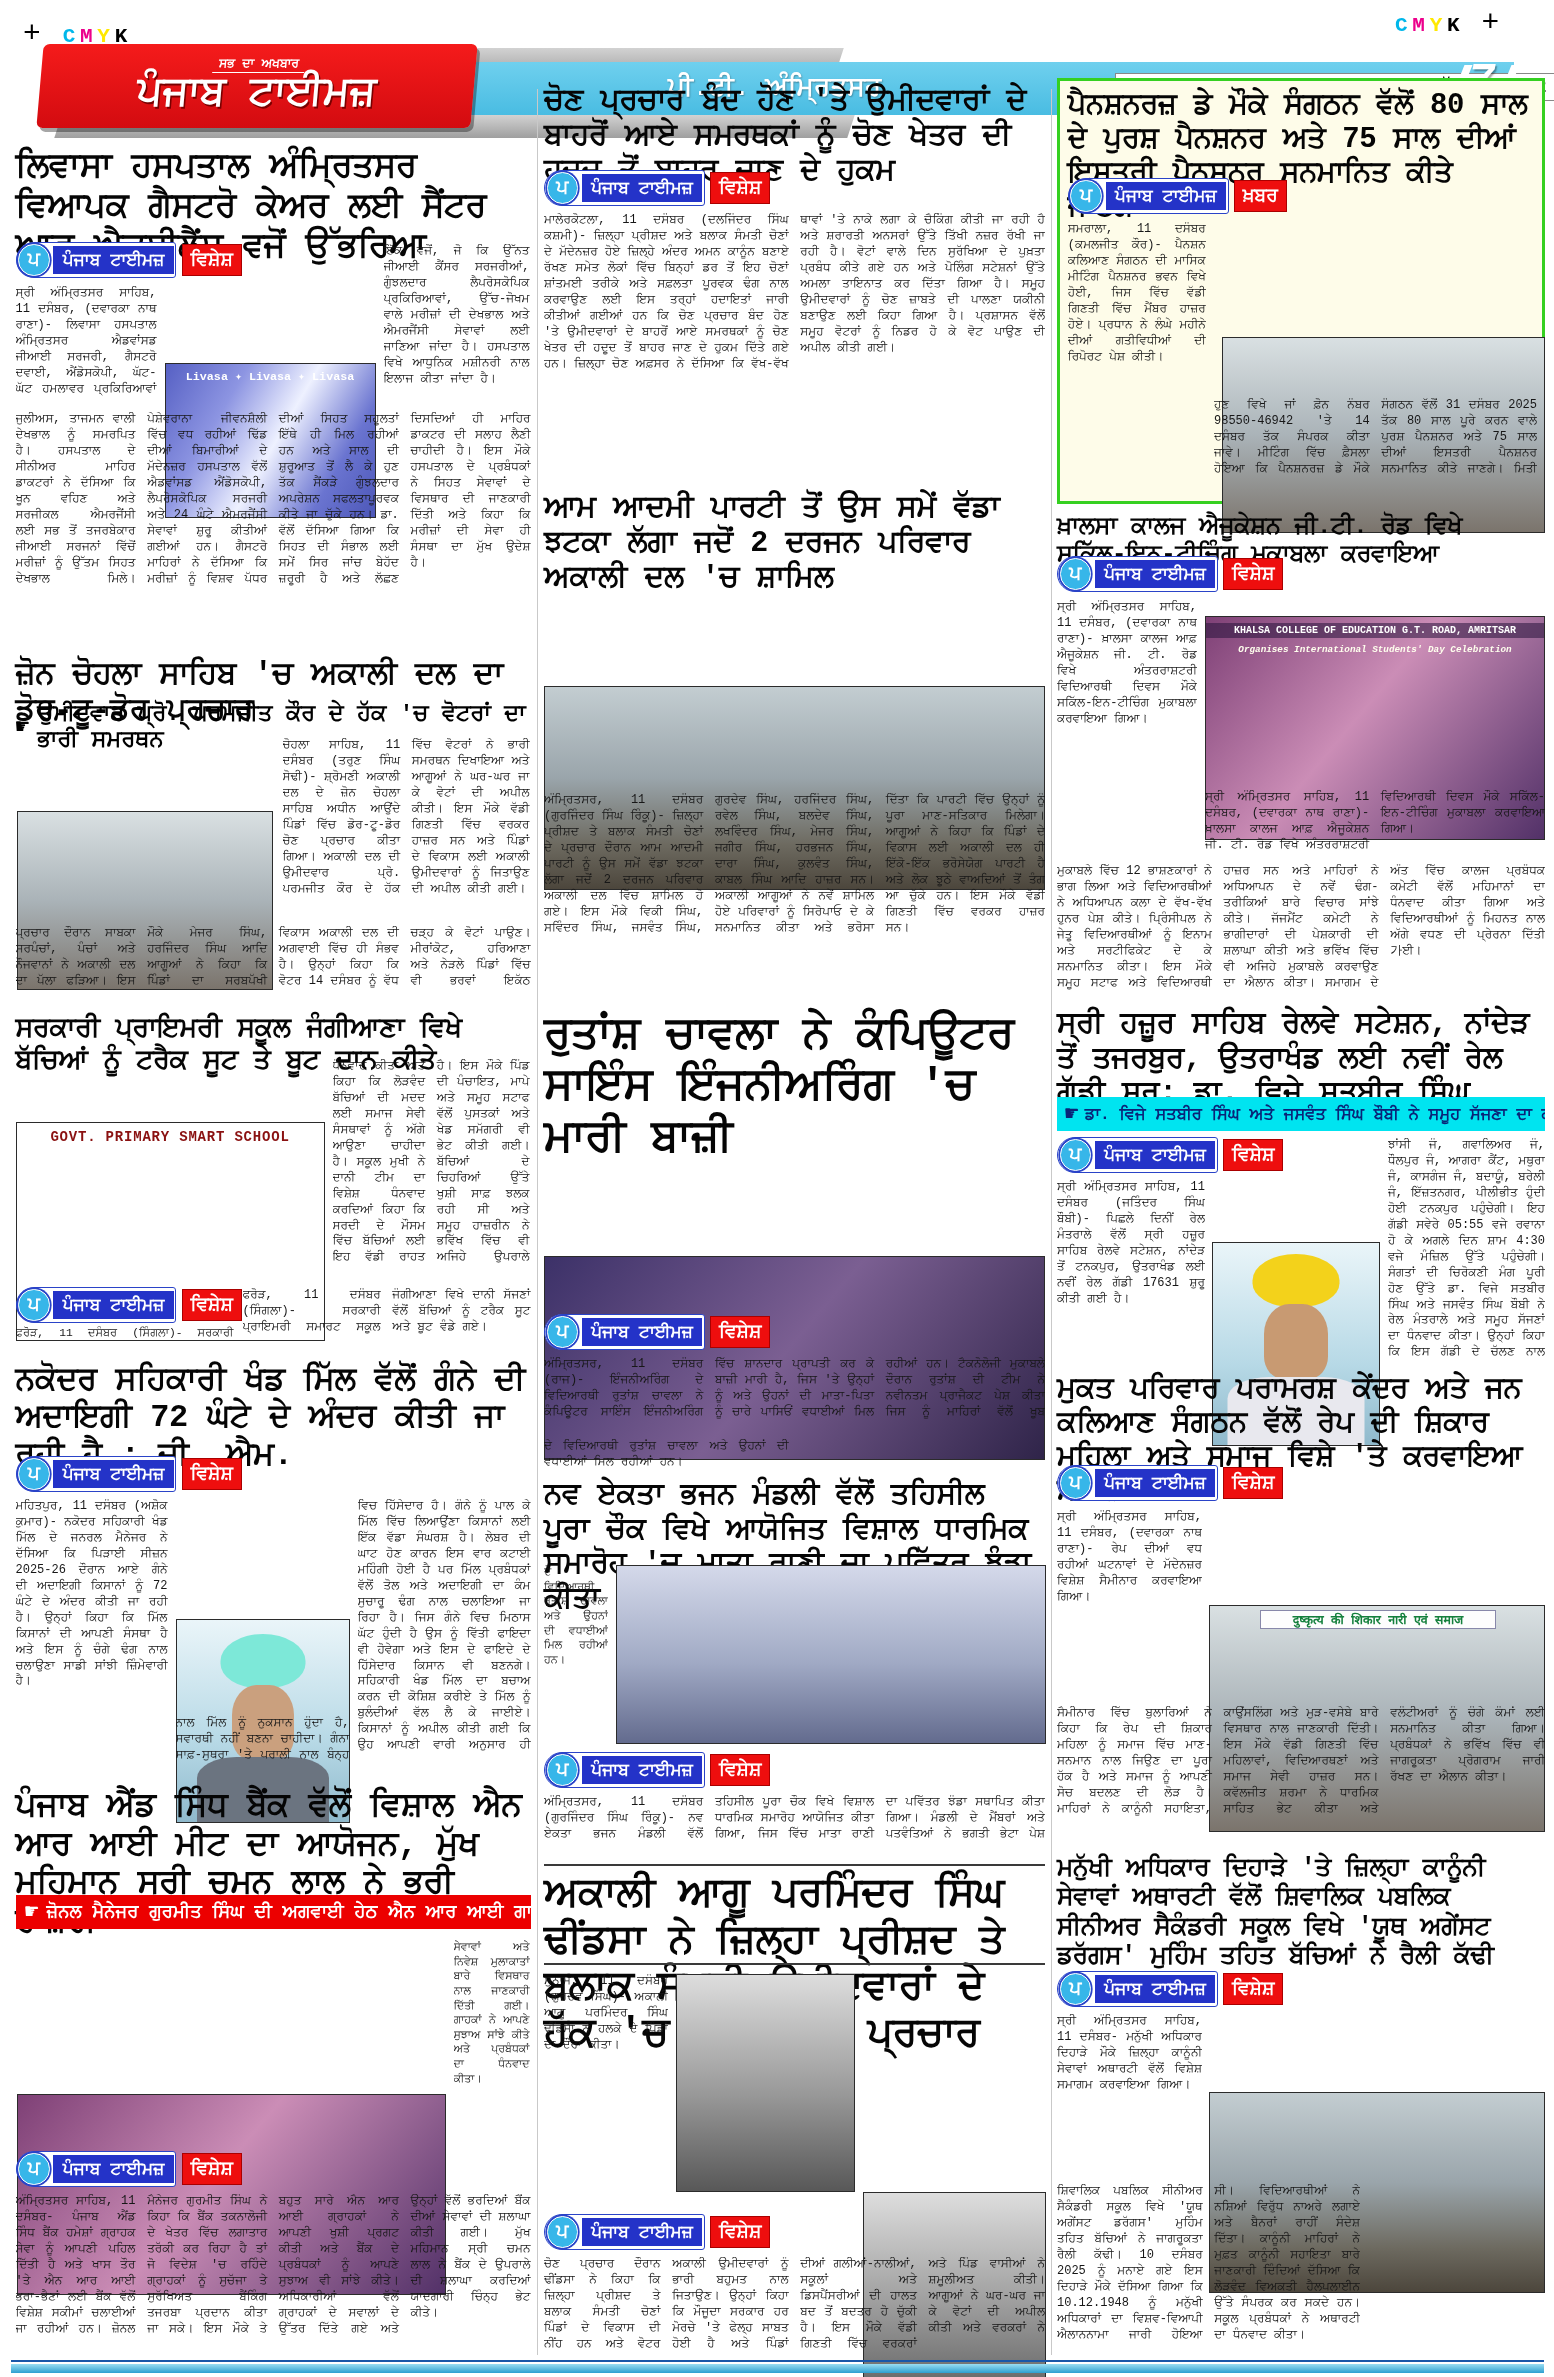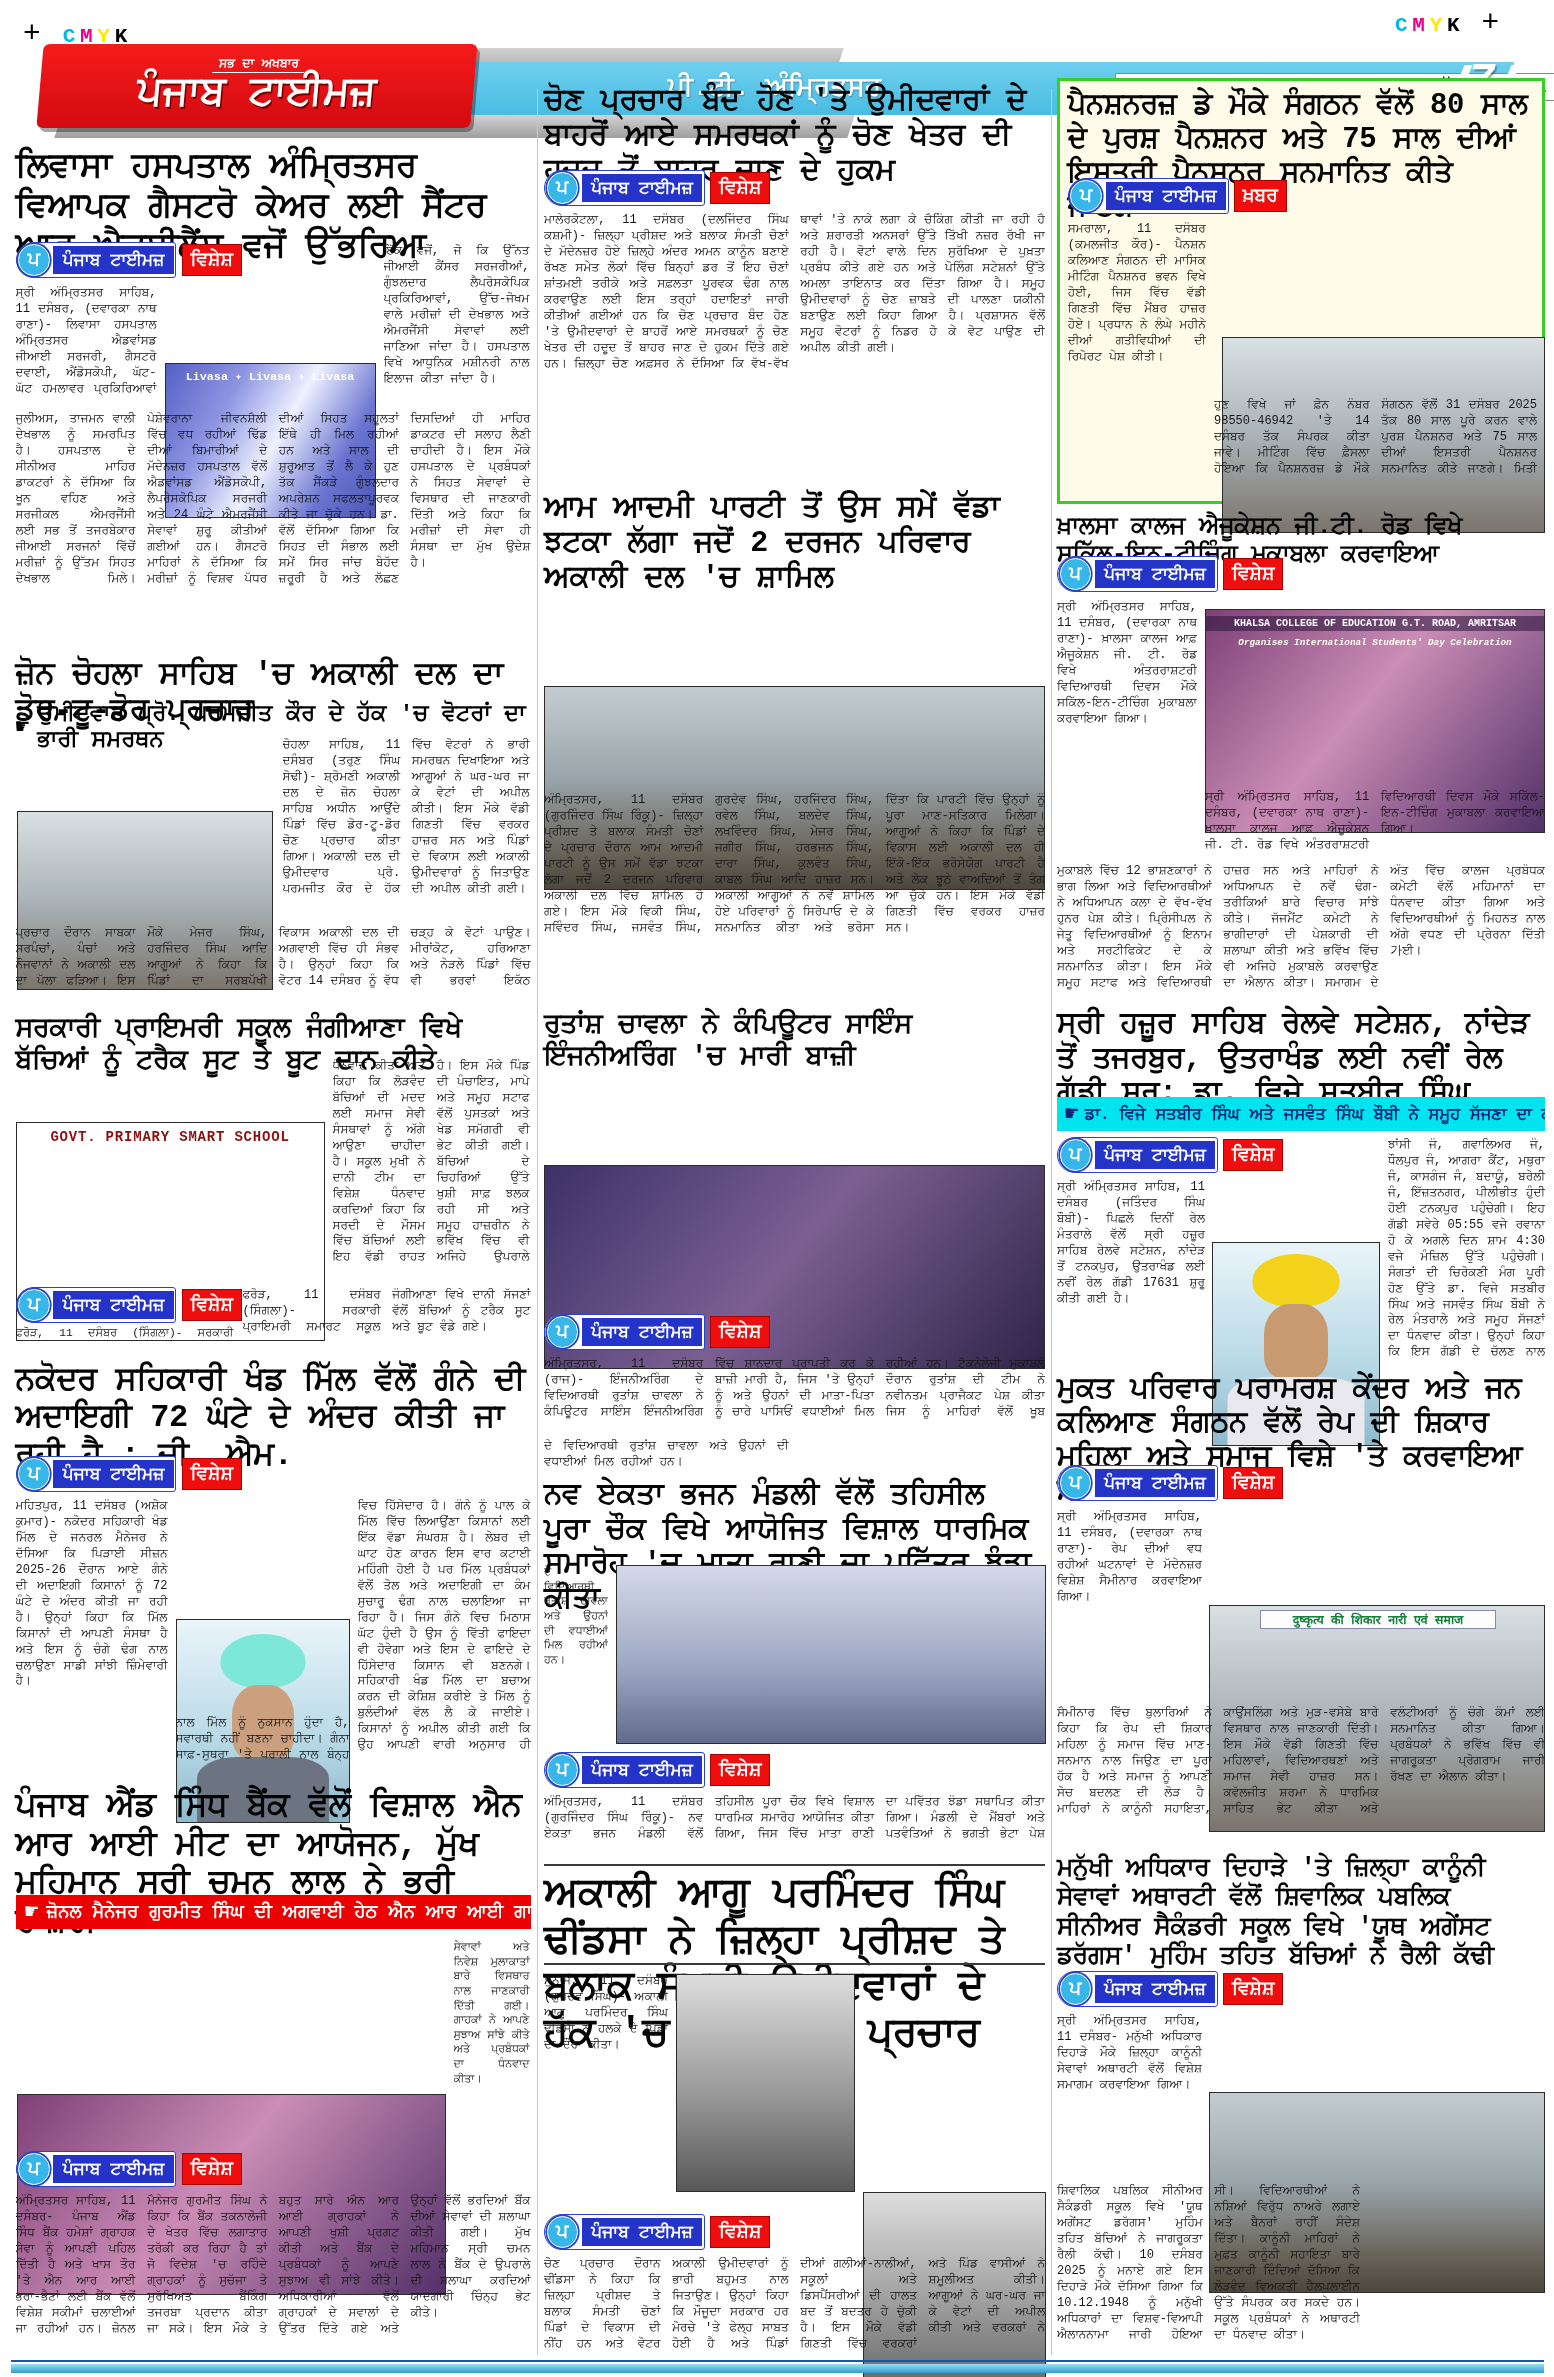--- a/index.html
+++ b/index.html
@@ -175,21 +175,21 @@
     <div class="abs body-cols" style="left:0;top:129px;width:501px;height:272px;column-count:2;">ਮਾਲੇਰਕੋਟਲਾ, 11 ਦਸੰਬਰ (ਦਲਜਿੰਦਰ ਸਿੰਘ ਕਸ਼ਮੀ)- ਜ਼ਿਲ੍ਹਾ ਪ੍ਰੀਸ਼ਦ ਅਤੇ ਬਲਾਕ ਸੰਮਤੀ ਚੋਣਾਂ ਦੇ ਮੱਦੇਨਜ਼ਰ ਹੋਏ ਜ਼ਿਲ੍ਹੇ ਅੰਦਰ ਅਮਨ ਕਾਨੂੰਨ ਬਣਾਏ ਰੱਖਣ ਸਮੇਤ ਲੋਕਾਂ ਵਿੱਚ ਬਿਨ੍ਹਾਂ ਡਰ ਤੋਂ ਇਹ ਚੋਣਾਂ ਸ਼ਾਂਤਮਈ ਤਰੀਕੇ ਅਤੇ ਸਫ਼ਲਤਾ ਪੂਰਵਕ ਢੰਗ ਨਾਲ ਕਰਵਾਉਣ ਲਈ ਇਸ ਤਰ੍ਹਾਂ ਹਦਾਇਤਾਂ ਜਾਰੀ ਕੀਤੀਆਂ ਗਈਆਂ ਹਨ ਕਿ ਚੋਣ ਪ੍ਰਚਾਰ ਬੰਦ ਹੋਣ 'ਤੇ ਉਮੀਦਵਾਰਾਂ ਦੇ ਬਾਹਰੋਂ ਆਏ ਸਮਰਥਕਾਂ ਨੂੰ ਚੋਣ ਖੇਤਰ ਦੀ ਹਦੂਦ ਤੋਂ ਬਾਹਰ ਜਾਣ ਦੇ ਹੁਕਮ ਦਿੱਤੇ ਗਏ ਹਨ। ਜ਼ਿਲ੍ਹਾ ਚੋਣ ਅਫ਼ਸਰ ਨੇ ਦੱਸਿਆ ਕਿ ਵੱਖ-ਵੱਖ ਥਾਵਾਂ 'ਤੇ ਨਾਕੇ ਲਗਾ ਕੇ ਚੈਕਿੰਗ ਕੀਤੀ ਜਾ ਰਹੀ ਹੈ ਅਤੇ ਸ਼ਰਾਰਤੀ ਅਨਸਰਾਂ ਉੱਤੇ ਤਿੱਖੀ ਨਜ਼ਰ ਰੱਖੀ ਜਾ ਰਹੀ ਹੈ। ਵੋਟਾਂ ਵਾਲੇ ਦਿਨ ਸੁਰੱਖਿਆ ਦੇ ਪੁਖ਼ਤਾ ਪ੍ਰਬੰਧ ਕੀਤੇ ਗਏ ਹਨ ਅਤੇ ਪੋਲਿੰਗ ਸਟੇਸ਼ਨਾਂ ਉੱਤੇ ਅਮਲਾ ਤਾਇਨਾਤ ਕਰ ਦਿੱਤਾ ਗਿਆ ਹੈ। ਸਮੂਹ ਉਮੀਦਵਾਰਾਂ ਨੂੰ ਚੋਣ ਜ਼ਾਬਤੇ ਦੀ ਪਾਲਣਾ ਯਕੀਨੀ ਬਣਾਉਣ ਲਈ ਕਿਹਾ ਗਿਆ ਹੈ। ਪ੍ਰਸ਼ਾਸਨ ਵੱਲੋਂ ਸਮੂਹ ਵੋਟਰਾਂ ਨੂੰ ਨਿਡਰ ਹੋ ਕੇ ਵੋਟ ਪਾਉਣ ਦੀ ਅਪੀਲ ਕੀਤੀ ਗਈ।</div>
   </section>
 
   <section class="abs" style="left:544px;top:491px;width:501px;height:516px;">
     <h1 class="hl" style="font-size:30px;">ਆਮ ਆਦਮੀ ਪਾਰਟੀ ਤੋਂ ਉਸ ਸਮੇਂ ਵੱਡਾ ਝਟਕਾ ਲੱਗਾ ਜਦੋਂ 2 ਦਰਜਨ ਪਰਿਵਾਰ ਅਕਾਲੀ ਦਲ 'ਚ ਸ਼ਾਮਿਲ</h1>
     <div class="abs photo ph-crowd" style="left:0;top:90px;width:501px;height:204px;"></div>
     <div class="abs body-cols" style="left:0;top:302px;width:501px;height:211px;column-count:3;">ਅੰਮ੍ਰਿਤਸਰ, 11 ਦਸੰਬਰ (ਗੁਰਜਿੰਦਰ ਸਿੰਘ ਰਿੰਕੂ)- ਜ਼ਿਲ੍ਹਾ ਪ੍ਰੀਸ਼ਦ ਤੇ ਬਲਾਕ ਸੰਮਤੀ ਚੋਣਾਂ ਦੇ ਪ੍ਰਚਾਰ ਦੌਰਾਨ ਆਮ ਆਦਮੀ ਪਾਰਟੀ ਨੂੰ ਉਸ ਸਮੇਂ ਵੱਡਾ ਝਟਕਾ ਲੱਗਾ ਜਦੋਂ 2 ਦਰਜਨ ਪਰਿਵਾਰ ਅਕਾਲੀ ਦਲ ਵਿੱਚ ਸ਼ਾਮਿਲ ਹੋ ਗਏ। ਇਸ ਮੌਕੇ ਵਿਕੀ ਸਿੰਘ, ਸਵਿੰਦਰ ਸਿੰਘ, ਜਸਵੰਤ ਸਿੰਘ, ਗੁਰਦੇਵ ਸਿੰਘ, ਹਰਜਿੰਦਰ ਸਿੰਘ, ਰਵੇਲ ਸਿੰਘ, ਬਲਦੇਵ ਸਿੰਘ, ਲਖਵਿੰਦਰ ਸਿੰਘ, ਮੇਜਰ ਸਿੰਘ, ਜਗੀਰ ਸਿੰਘ, ਹਰਭਜਨ ਸਿੰਘ, ਦਾਰਾ ਸਿੰਘ, ਕੁਲਵੰਤ ਸਿੰਘ, ਕਾਬਲ ਸਿੰਘ ਆਦਿ ਹਾਜ਼ਰ ਸਨ। ਅਕਾਲੀ ਆਗੂਆਂ ਨੇ ਨਵੇਂ ਸ਼ਾਮਿਲ ਹੋਏ ਪਰਿਵਾਰਾਂ ਨੂੰ ਸਿਰੋਪਾਓ ਦੇ ਕੇ ਸਨਮਾਨਿਤ ਕੀਤਾ ਅਤੇ ਭਰੋਸਾ ਦਿੱਤਾ ਕਿ ਪਾਰਟੀ ਵਿੱਚ ਉਨ੍ਹਾਂ ਨੂੰ ਪੂਰਾ ਮਾਣ-ਸਤਿਕਾਰ ਮਿਲੇਗਾ। ਆਗੂਆਂ ਨੇ ਕਿਹਾ ਕਿ ਪਿੰਡਾਂ ਦੇ ਵਿਕਾਸ ਲਈ ਅਕਾਲੀ ਦਲ ਹੀ ਇੱਕੋ-ਇੱਕ ਭਰੋਸੇਯੋਗ ਪਾਰਟੀ ਹੈ ਅਤੇ ਲੋਕ ਝੂਠੇ ਵਾਅਦਿਆਂ ਤੋਂ ਤੰਗ ਆ ਚੁੱਕੇ ਹਨ। ਇਸ ਮੌਕੇ ਵੱਡੀ ਗਿਣਤੀ ਵਿੱਚ ਵਰਕਰ ਹਾਜ਼ਰ ਸਨ।</div>
   </section>
 
   <section class="abs" style="left:544px;top:1010px;width:501px;height:426px;">
-    <h1 class="hl" style="font-size:27px;">ਰੁਤਾਂਸ਼ ਚਾਵਲਾ ਨੇ ਕੰਪਿਊਟਰ ਸਾਇੰਸ ਇੰਜਨੀਅਰਿੰਗ 'ਚ ਮਾਰੀ ਬਾਜ਼ੀ</h1>
+    <h1 class="hl" style="font-size:44px;">ਰੁਤਾਂਸ਼ ਚਾਵਲਾ ਨੇ ਕੰਪਿਊਟਰ ਸਾਇੰਸ ਇੰਜਨੀਅਰਿੰਗ 'ਚ ਮਾਰੀ ਬਾਜ਼ੀ</h1>
     <div class="abs photo ph-indoor" style="left:0;top:92px;width:501px;height:204px;"></div>
     <div class="abs badge" style="left:0;top:305px;">
       <span class="badge-cap">
           <span class="badge-circ">ਪ</span>
           <span class="badge-brand">ਪੰਜਾਬ ਟਾਈਮਜ਼</span>
         </span>
       <span class="badge-label">ਵਿਸ਼ੇਸ਼</span>
     </div>
     <div class="abs body-cols" style="left:0;top:347px;width:501px;height:78px;column-count:3;">ਅੰਮ੍ਰਿਤਸਰ, 11 ਦਸੰਬਰ (ਰਾਜ)- ਇੰਜਨੀਅਰਿੰਗ ਦੇ ਵਿਦਿਆਰਥੀ ਰੁਤਾਂਸ਼ ਚਾਵਲਾ ਨੇ ਕੰਪਿਊਟਰ ਸਾਇੰਸ ਇੰਜਨੀਅਰਿੰਗ ਵਿੱਚ ਸ਼ਾਨਦਾਰ ਪ੍ਰਾਪਤੀ ਕਰ ਕੇ ਬਾਜ਼ੀ ਮਾਰੀ ਹੈ, ਜਿਸ 'ਤੇ ਉਨ੍ਹਾਂ ਨੂੰ ਅਤੇ ਉਹਨਾਂ ਦੀ ਮਾਤਾ-ਪਿਤਾ ਨੂੰ ਚਾਰੇ ਪਾਸਿਓਂ ਵਧਾਈਆਂ ਮਿਲ ਰਹੀਆਂ ਹਨ। ਟੈਕਨੋਲੋਜੀ ਮੁਕਾਬਲੇ ਦੌਰਾਨ ਰੁਤਾਂਸ਼ ਦੀ ਟੀਮ ਨੇ ਨਵੀਨਤਮ ਪ੍ਰਾਜੈਕਟ ਪੇਸ਼ ਕੀਤਾ ਜਿਸ ਨੂੰ ਮਾਹਿਰਾਂ ਵੱਲੋਂ ਖੂਬ ਸਲਾਹਿਆ ਗਿਆ। ਸੰਸਥਾ ਦੇ ਮੁਖੀ ਨੇ ਜੇਤੂ ਵਿਦਿਆਰਥੀਆਂ ਨੂੰ ਸਨਮਾਨਿਤ ਕਰਦਿਆਂ ਕਿਹਾ ਕਿ ਮਿਹਨਤ ਅਤੇ ਲਗਨ ਨਾਲ ਹਰ ਮੰਜ਼ਿਲ ਹਾਸਲ ਕੀਤੀ ਜਾ ਸਕਦੀ ਹੈ। ਪਰਿਵਾਰ ਵੱਲੋਂ ਮਠਿਆਈਆਂ ਵੰਡ ਕੇ ਖੁਸ਼ੀ ਮਨਾਈ ਗਈ।</div>
   </section>
@@ -243,21 +243,21 @@
   <section class="abs" style="left:1057px;top:513px;width:488px;height:490px;">
     <h1 class="hl" style="font-size:24px;">ਖ਼ਾਲਸਾ ਕਾਲਜ ਐਜੂਕੇਸ਼ਨ ਜੀ.ਟੀ. ਰੋਡ ਵਿਖੇ ਸਕਿੱਲ-ਇਨ-ਟੀਚਿੰਗ ਮੁਕਾਬਲਾ ਕਰਵਾਇਆ</h1>
     <div class="abs badge" style="left:0;top:44px;">
       <span class="badge-cap">
           <span class="badge-circ">ਪ</span>
           <span class="badge-brand">ਪੰਜਾਬ ਟਾਈਮਜ਼</span>
         </span>
       <span class="badge-label">ਵਿਸ਼ੇਸ਼</span>
     </div>
     <div class="abs body-cols" style="left:0;top:87px;width:140px;height:258px;column-count:1;">ਸ੍ਰੀ ਅੰਮ੍ਰਿਤਸਰ ਸਾਹਿਬ, 11 ਦਸੰਬਰ, (ਦਵਾਰਕਾ ਨਾਥ ਰਾਣਾ)- ਖ਼ਾਲਸਾ ਕਾਲਜ ਆਫ਼ ਐਜੂਕੇਸ਼ਨ ਜੀ. ਟੀ. ਰੋਡ ਵਿਖੇ ਅੰਤਰਰਾਸ਼ਟਰੀ ਵਿਦਿਆਰਥੀ ਦਿਵਸ ਮੌਕੇ ਸਕਿੱਲ-ਇਨ-ਟੀਚਿੰਗ ਮੁਕਾਬਲਾ ਕਰਵਾਇਆ ਗਿਆ।</div>
-    <div class="abs photo ph-event" style="left:148px;top:40px;width:340px;height:224px;">
+    <div class="abs photo ph-event" style="left:148px;top:47px;width:340px;height:224px;">
       <span class="cap" style="top:6.2px;color:#fff;font-size:10px;background:rgba(40,20,60,.55);padding:1.6px 0;">KHALSA COLLEGE OF EDUCATION G.T. ROAD, AMRITSAR</span>
       <span class="cap" style="top:26.4px;color:#ffe;font-style:italic;font-size:9.3px;">Organises International Students' Day Celebration</span>
     </div>
     <div class="abs body-cols" style="left:148px;top:277px;width:340px;height:68px;column-count:2;">ਸ੍ਰੀ ਅੰਮ੍ਰਿਤਸਰ ਸਾਹਿਬ, 11 ਦਸੰਬਰ, (ਦਵਾਰਕਾ ਨਾਥ ਰਾਣਾ)- ਖ਼ਾਲਸਾ ਕਾਲਜ ਆਫ਼ ਐਜੂਕੇਸ਼ਨ ਜੀ. ਟੀ. ਰੋਡ ਵਿਖੇ ਅੰਤਰਰਾਸ਼ਟਰੀ ਵਿਦਿਆਰਥੀ ਦਿਵਸ ਮੌਕੇ ਸਕਿੱਲ-ਇਨ-ਟੀਚਿੰਗ ਮੁਕਾਬਲਾ ਕਰਵਾਇਆ ਗਿਆ।</div>
     <div class="abs body-cols" style="left:0;top:351px;width:488px;height:134px;column-count:3;">ਮੁਕਾਬਲੇ ਵਿੱਚ 12 ਭਾਸ਼ਣਕਾਰਾਂ ਨੇ ਭਾਗ ਲਿਆ ਅਤੇ ਵਿਦਿਆਰਥੀਆਂ ਨੇ ਅਧਿਆਪਨ ਕਲਾ ਦੇ ਵੱਖ-ਵੱਖ ਹੁਨਰ ਪੇਸ਼ ਕੀਤੇ। ਪ੍ਰਿੰਸੀਪਲ ਨੇ ਜੇਤੂ ਵਿਦਿਆਰਥੀਆਂ ਨੂੰ ਇਨਾਮ ਅਤੇ ਸਰਟੀਫਿਕੇਟ ਦੇ ਕੇ ਸਨਮਾਨਿਤ ਕੀਤਾ। ਇਸ ਮੌਕੇ ਸਮੂਹ ਸਟਾਫ ਅਤੇ ਵਿਦਿਆਰਥੀ ਹਾਜ਼ਰ ਸਨ ਅਤੇ ਮਾਹਿਰਾਂ ਨੇ ਅਧਿਆਪਨ ਦੇ ਨਵੇਂ ਢੰਗ-ਤਰੀਕਿਆਂ ਬਾਰੇ ਵਿਚਾਰ ਸਾਂਝੇ ਕੀਤੇ। ਜੱਜਮੈਂਟ ਕਮੇਟੀ ਨੇ ਭਾਗੀਦਾਰਾਂ ਦੀ ਪੇਸ਼ਕਾਰੀ ਦੀ ਸ਼ਲਾਘਾ ਕੀਤੀ ਅਤੇ ਭਵਿੱਖ ਵਿੱਚ ਵੀ ਅਜਿਹੇ ਮੁਕਾਬਲੇ ਕਰਵਾਉਣ ਦਾ ਐਲਾਨ ਕੀਤਾ। ਸਮਾਗਮ ਦੇ ਅੰਤ ਵਿੱਚ ਕਾਲਜ ਪ੍ਰਬੰਧਕ ਕਮੇਟੀ ਵੱਲੋਂ ਮਹਿਮਾਨਾਂ ਦਾ ਧੰਨਵਾਦ ਕੀਤਾ ਗਿਆ ਅਤੇ ਵਿਦਿਆਰਥੀਆਂ ਨੂੰ ਮਿਹਨਤ ਨਾਲ ਅੱਗੇ ਵਧਣ ਦੀ ਪ੍ਰੇਰਨਾ ਦਿੱਤੀ 가ਈ।</div>
   </section>
 
   <section class="abs" style="left:1057px;top:1007px;width:488px;height:359px;">
     <h1 class="hl" style="font-size:29.5px;">ਸ੍ਰੀ ਹਜ਼ੂਰ ਸਾਹਿਬ ਰੇਲਵੇ ਸਟੇਸ਼ਨ, ਨਾਂਦੇੜ ਤੋਂ ਤਜਰਬੁਰ, ਉਤਰਾਖੰਡ ਲਈ ਨਵੀਂ ਰੇਲ ਗੱਡੀ ਸ਼ੁਰੂ: ਡਾ. ਵਿਜੇ ਸਤਬੀਰ ਸਿੰਘ</h1>
     <div class="cyan-bar abs" style="left:0;top:90px;width:488px;">

